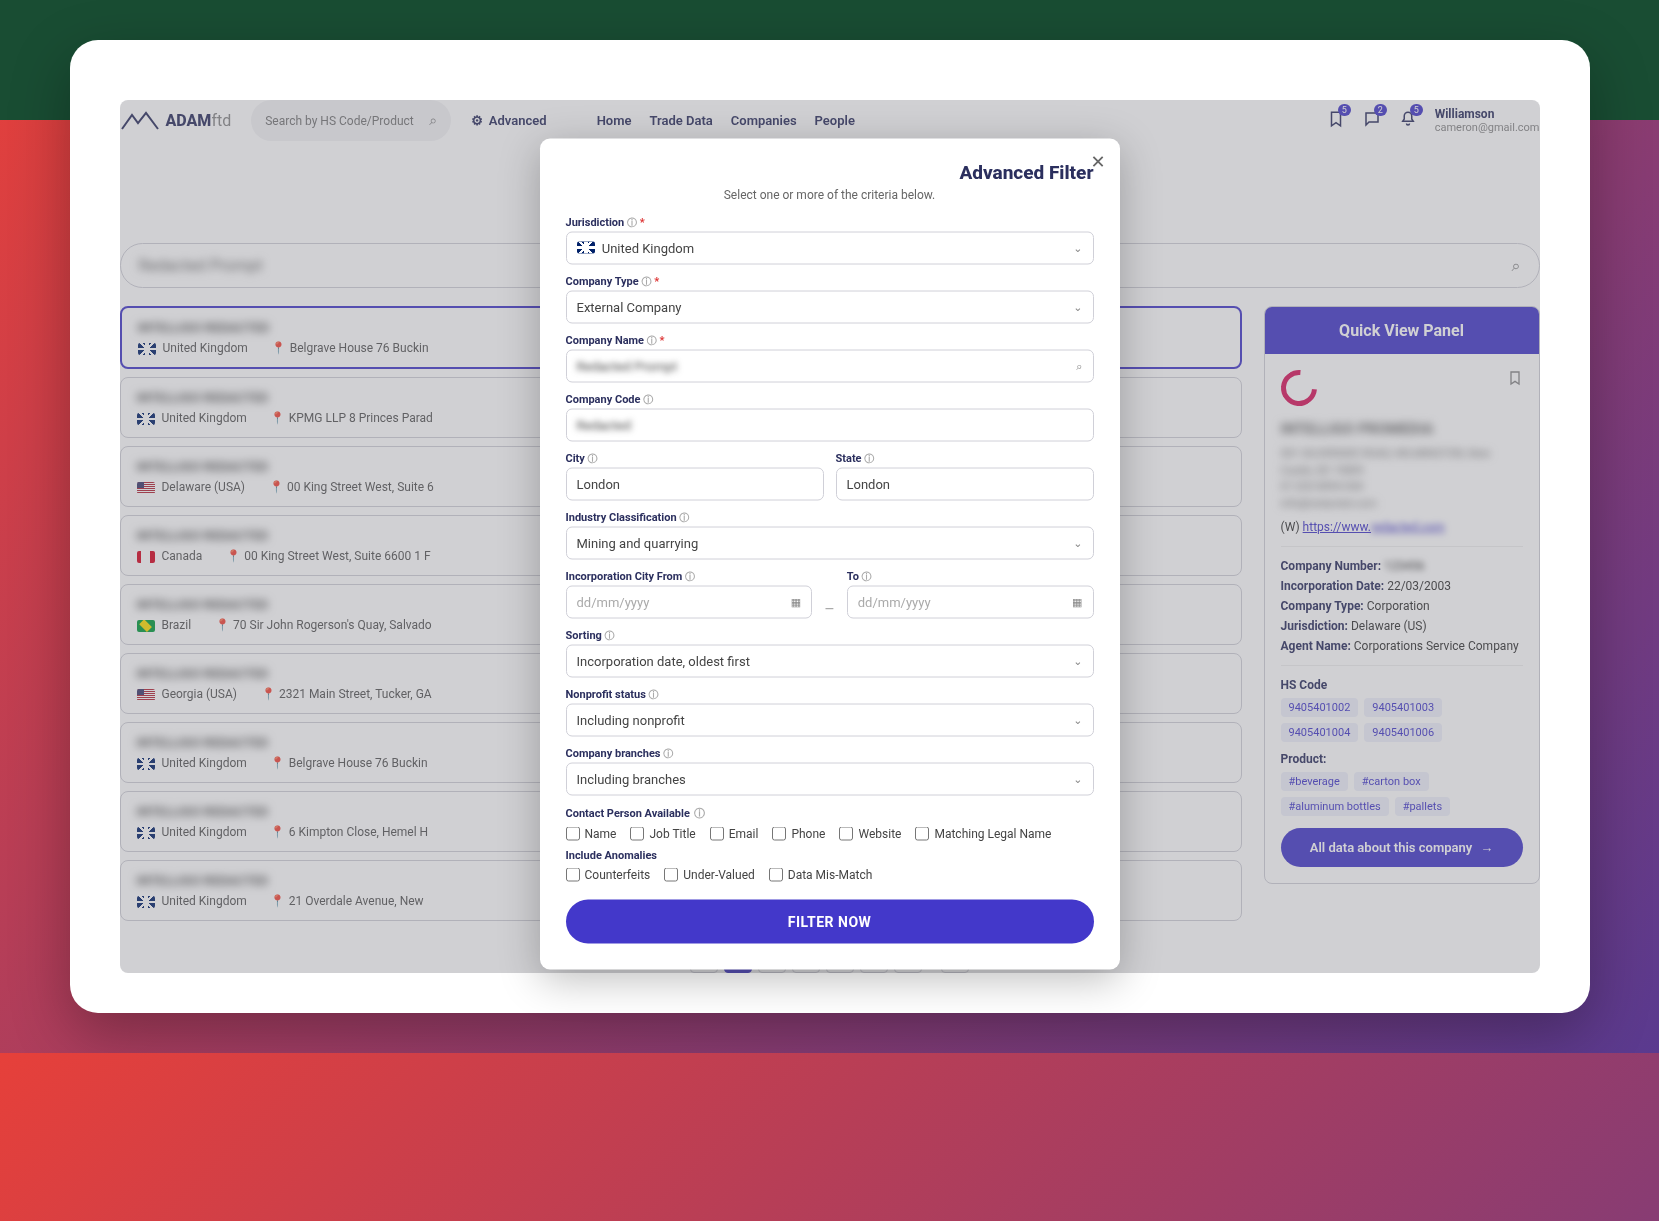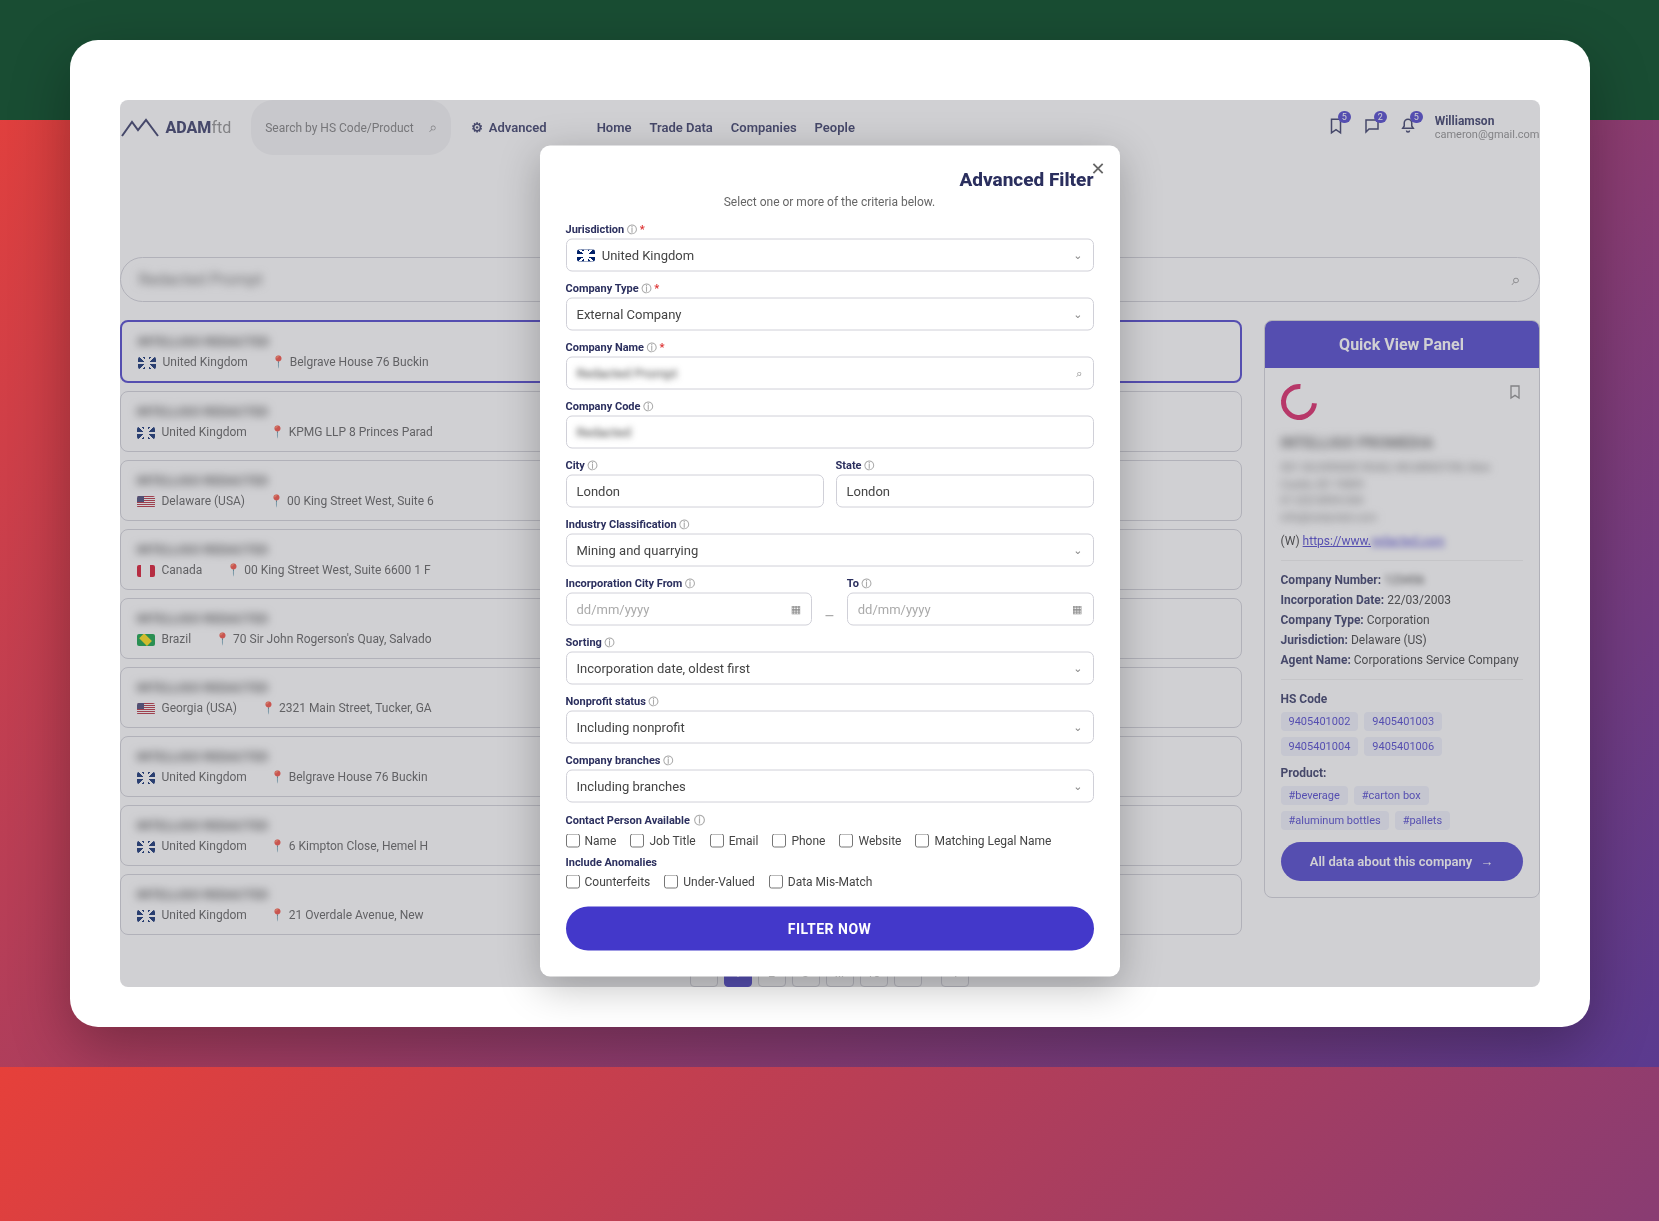--- a/index.html
+++ b/index.html
@@ -7,21 +7,21 @@
 body::before { content:""; position:absolute; top:0; left:0; right:0; height:120px; background:#194d33; z-index:-1; }
 .browser-frame { background:#fff; border-radius:28px; max-width:1520px; margin:0 auto; padding:60px 50px 40px; box-shadow:0 20px 60px rgba(0,0,0,.3); position:relative; }
 .app-bg { position:relative; }
 .dim-overlay { position:absolute; inset:0; background:rgba(120,120,130,.35); border-radius:8px; pointer-events:none; z-index:4; }
 .header { display:flex; align-items:center; gap:20px; padding-bottom:18px; }
 .logo { display:flex; align-items:center; gap:6px; font-weight:700; color:#2b2f5e; }
 .logo svg { width:40px; height:24px; }
 .logo-text { font-size:16px; }
 .logo-text .bold { font-weight:800; }
 .logo-text .light { font-weight:400; color:#888; }
-.search-wrap { display:flex; align-items:center; background:#f3f3f5; border-radius:22px; padding:19px 14px; width:200px; }
+.search-wrap { display:flex; align-items:center; background:#f3f3f5; border-radius:22px; padding:12px 14px; width:200px; }
 .search-wrap input { border:none; background:transparent; font-size:12px; color:#555; outline:none; flex:1; }
 .search-wrap .mag { color:#888; font-size:14px; }
 .advanced-btn { display:flex; align-items:center; gap:6px; font-size:13px; font-weight:600; color:#2b2f5e; cursor:pointer; }
 .nav { display:flex; gap:18px; margin-left:30px; }
 .nav a { font-size:13px; font-weight:600; color:#2b2f5e; text-decoration:none; }
 .spacer { flex:1; }
 .header-icons { display:flex; gap:18px; align-items:center; }
 .icon-badge { position:relative; color:#2b2f5e; }
 .icon-badge .badge { position:absolute; top:-6px; right:-6px; background:#4338ca; color:#fff; font-size:9px; border-radius:8px; padding:1px 4px; }
 .user { display:flex; flex-direction:column; font-size:12px; }

